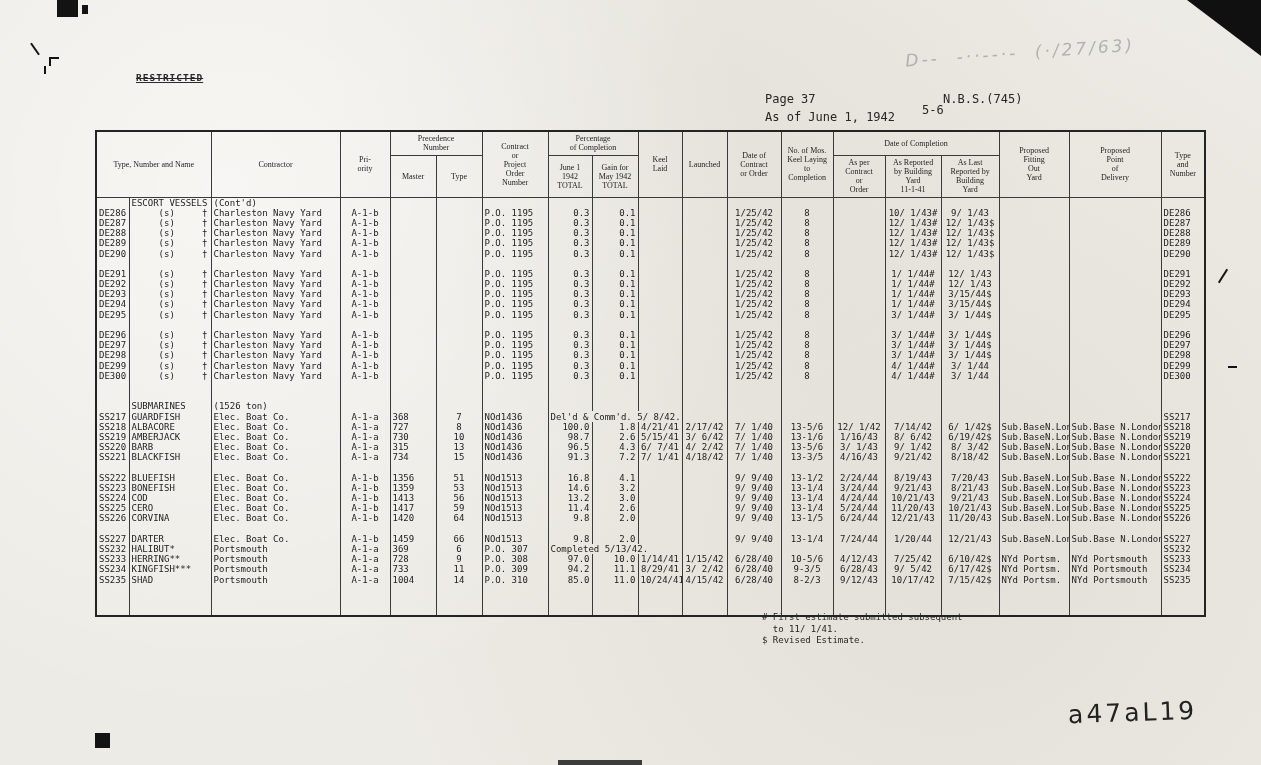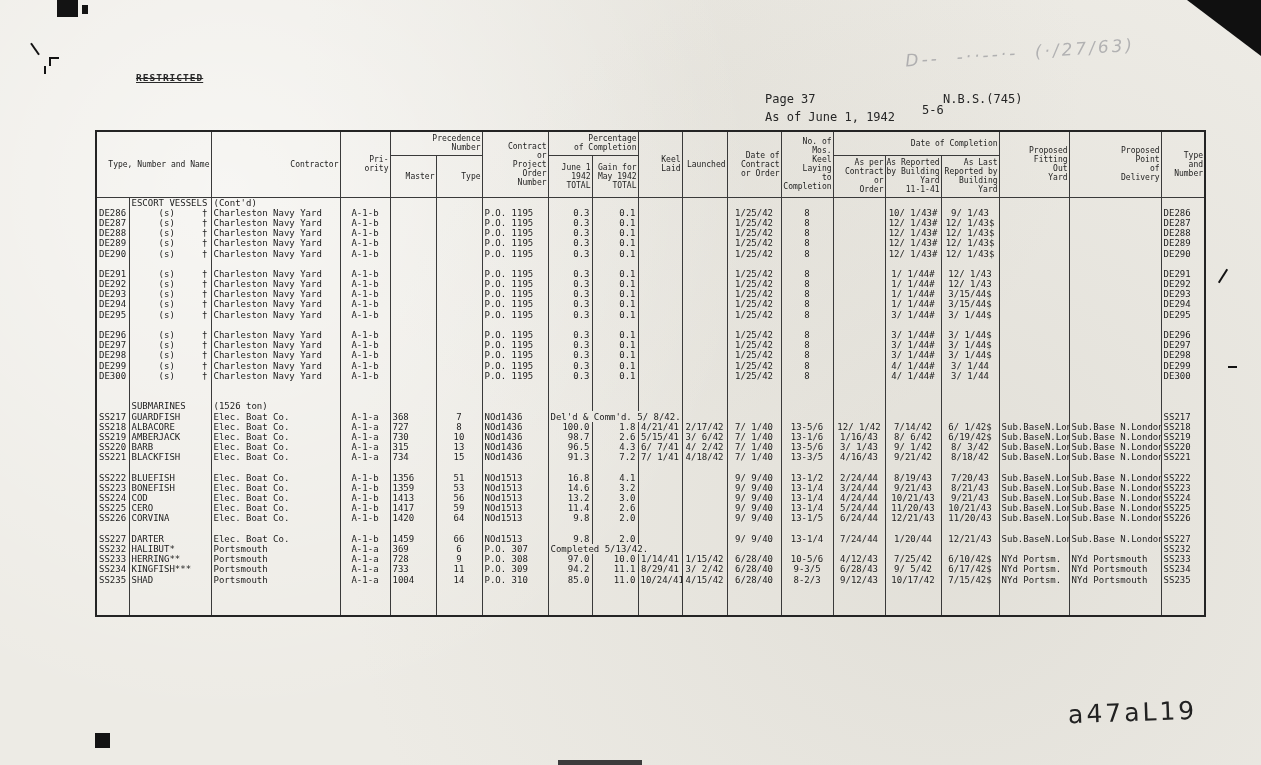--- a/index.html
+++ b/index.html
@@ -35,22 +35,22 @@
   #nbs-sub{left:905px; top:103px;margin-left:17px;}
 
   table.report{
     position:absolute; left:95px; top:130px; width:1111px;
     border-collapse:collapse; table-layout:fixed;
     border:2px solid #242424;
   }
   table.report th{
     border:1px solid #3a3a3a;
     font-size:8px; line-height:9px; font-weight:normal;
-    white-space:pre-line; text-align:right; vertical-align:middle;
-    padding:1px 1px; color:#1d1d1d;
+    white-space:pre-line; text-align:center; vertical-align:middle;
+    padding:1px 1px; color:#1d1d1d;font-family:Liberation Serif, serif;
   }
   table.report thead tr.tier1{height:24px;}
   table.report thead tr.tier2{height:42px;}
   table.report td{
     border-left:1px solid #3a3a3a; border-right:1px solid #3a3a3a;
     font-size:9px; line-height:10px; height:10.2px;
     padding:0 2px; white-space:pre; overflow:hidden; color:#222;
   }
   td.a-l{text-align:left}
   td.a-c{text-align:center}
@@ -1033,16 +1033,19 @@
           <td class="a-c"></td>
           <td class="a-c"></td>
           <td class="a-c"></td>
           <td class="a-l small"></td>
           <td class="a-l small"></td>
           <td class="a-l pad4"></td>
         </tr>
       </tbody>
   </table>
 
+  <div class="footnote" id="footnote-right"># First estimate submitted subsequent
+  to 11/ 1/41.
+$ Revised Estimate.</div>
 
   <div class="handwritten">a47aL19</div>
 
 </div>
 
 </body></html>

